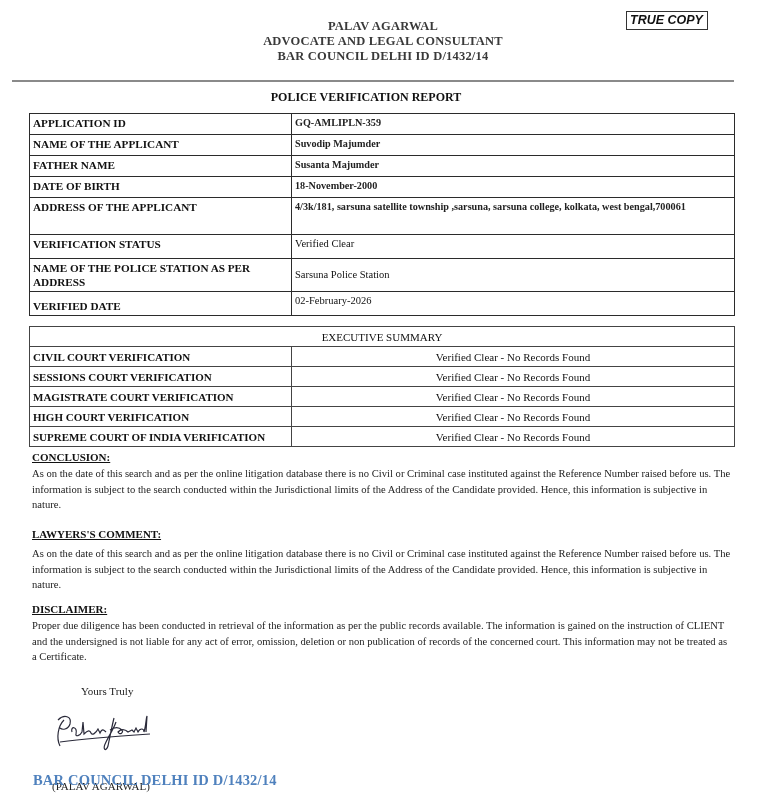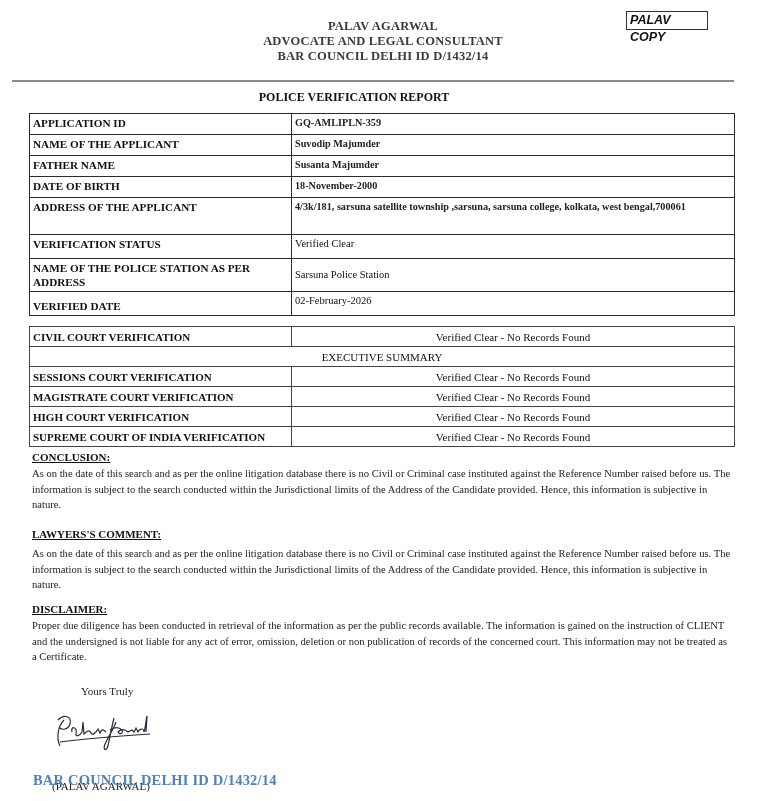--- a/index.html
+++ b/index.html
@@ -20,21 +20,21 @@
       font-style: italic; font-weight: bold; font-size: 12.5px;
       line-height: 17px; padding-left: 3px; color: #111;
     }
     .hr {
       position: absolute; left: 12px; top: 80px; width: 722px; height: 2px;
       background: #8a8a8a;
     }
     .report-title {
       position: absolute; left: 0; top: 90px; width: 700px; text-align: center;
       left: 0; font-weight: bold; font-size: 12px; text-decoration: underline;
-      color: #111; padding-left: 4px;
+      color: #111; padding-left: 16px;
     }
     .report-title span { display: inline-block; margin-left: 0; }
     table.details {
       position: absolute; left: 29px; top: 113px; width: 706px;
       border-collapse: collapse; font-size: 11px;
     }
     table.details td {
       border: 1.5px solid #2b2b2b; padding: 2px 3px; vertical-align: top;
       line-height: 14px;
     }
@@ -79,21 +79,21 @@
   </style>
 </head>
 <body>
 
 <div class="header">
   <div>PALAV AGARWAL</div>
   <div>ADVOCATE AND LEGAL CONSULTANT</div>
   <div>BAR COUNCIL DELHI ID D/1432/14</div>
 </div>
 
-<div class="true-copy">PALAV COPY</div>
+<div class="true-copy">TRUE COPY</div>
 
 <div class="hr"></div>
 
 <div class="report-title" style="width:700px;">
   <span>POLICE VERIFICATION REPORT</span>
 </div>
 
 <table class="details">
   <tbody>
       <tr style="height:21px;">
@@ -127,25 +127,25 @@
   <tr style="height:24px;">
     <td class="k tall">VERIFIED DATE</td>
     <td class="v light">02-February-2026</td>
   </tr>
 </tbody>
   </table>
 
 <table class="summary">
   <tbody>
       <tr>
+    <td class="head" colspan="2">EXECUTIVE SUMMARY</td>
+  </tr>
+  <tr>
     <td class="k">CIVIL COURT VERIFICATION</td>
     <td class="v">Verified Clear - No Records Found</td>
-  </tr>
-  <tr>
-    <td class="head" colspan="2">EXECUTIVE SUMMARY</td>
   </tr>
   <tr>
     <td class="k">SESSIONS COURT VERIFICATION</td>
     <td class="v">Verified Clear - No Records Found</td>
   </tr>
   <tr>
     <td class="k">MAGISTRATE COURT VERIFICATION</td>
     <td class="v">Verified Clear - No Records Found</td>
   </tr>
   <tr>

